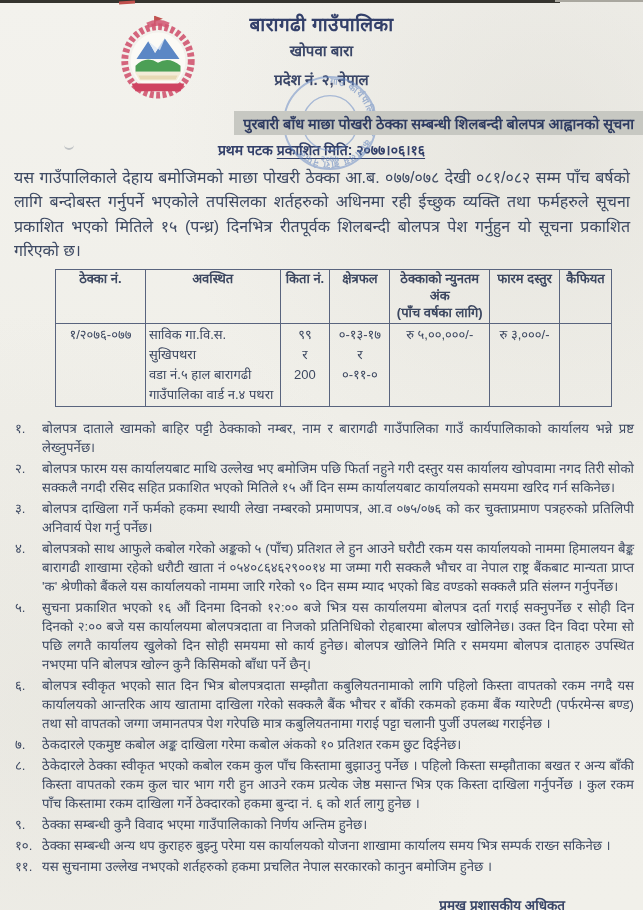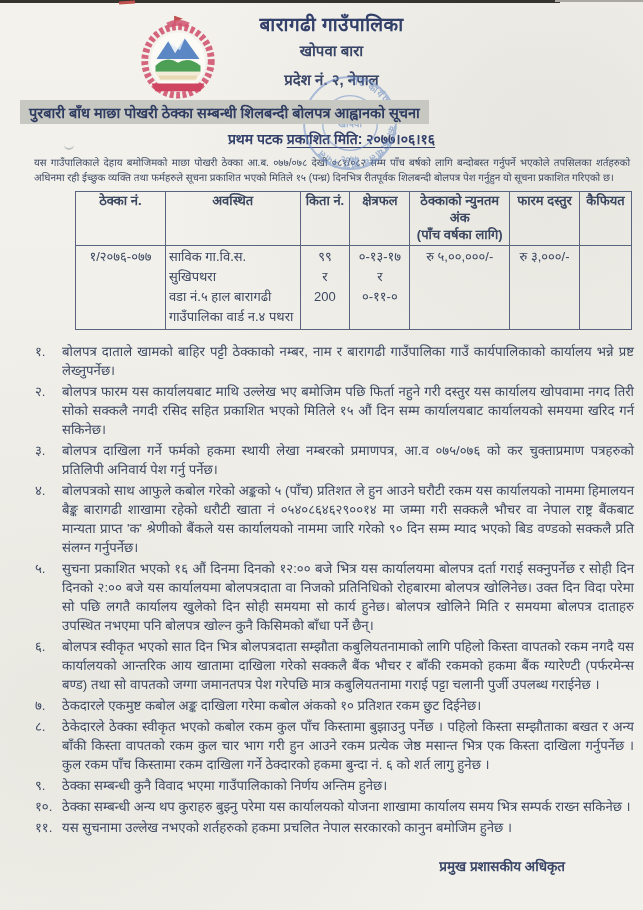--- a/index.html
+++ b/index.html
@@ -10,51 +10,50 @@
     color:#3d4862;
     position:relative;
     overflow:hidden;
   }
   .page{
     position:absolute;inset:0;
     background:
       radial-gradient(circle at 85% 15%, rgba(210,208,200,.35), transparent 40%),
       radial-gradient(circle at 10% 80%, rgba(215,213,205,.3), transparent 45%),
       linear-gradient(180deg,#f3f2ed 0%,#f0efe9 45%,#f1f0ea 100%);
-    padding-left: 20px;
   }
   .scan-edge{position:absolute;top:0;left:0;width:560px;height:3px;background:#35342f;}
   .scan-edge-light{position:absolute;top:0;left:555px;width:88px;height:2px;background:#a9a79f;}
   .red-mark{position:absolute;left:119px;top:1px;width:16px;height:0;border-bottom:3px solid #c0504d;transform:rotate(-4deg);}
   .artifact{position:absolute;left:64px;top:141px;width:10px;height:7px;border-bottom:2px solid #b4b8bc;border-radius:0 0 8px 8px;opacity:.8;}
 
   
   .header{padding-top:11px;text-align:center;position:relative;}
   .muni{font-size:19px;font-weight:bold;color:#33406a;letter-spacing:.5px;}
   .office{font-size:27px;font-weight:bold;color:#33406a;margin-top:1px;letter-spacing:.5px;}
   .addr{font-size:15px;font-weight:bold;color:#3a4668;margin-top:3px;}
   .prov{font-size:15px;font-weight:bold;color:#3a4668;margin-top:9px;}
 
   .emblem{position:absolute;left:106px;top:13px;width:104px;height:88px;}
 
   .stamp{position:absolute;left:276px;top:70px;width:108px;height:106px;opacity:.55;pointer-events:none;}
 
   
-  .title-line{margin-top:11px;text-align:left;position:relative;z-index:2;}
+  .title-line{margin-top:22px;text-align:right;position:relative;z-index:2;}
   .title-hl{
     display:inline-block;background:#c7c8c2;color:#2f3c62;
     font-size:14.5px;font-weight:bold;padding:2px 9px;
   }
   .date-line{margin-top:5px;text-align:center;font-size:14px;font-weight:bold;color:#33406a;}
   .date-underline{text-decoration:underline;text-underline-offset:3px;}
 
   
   .intro{
     margin:7px 13px 0 14px;
-    font-size:10px;line-height:1.52;text-align:justify;color:#3e4a63;
+    font-size:16px;line-height:1.52;text-align:justify;color:#3e4a63;
   }
 
   
   table.contract{
     border-collapse:collapse;margin:6px 0 12px 55px;width:557px;
     font-size:13px;color:#3c4760;
   }
   table.contract th, table.contract td{
     border:1.4px solid #59647e;padding:1px 3px;vertical-align:top;
   }

